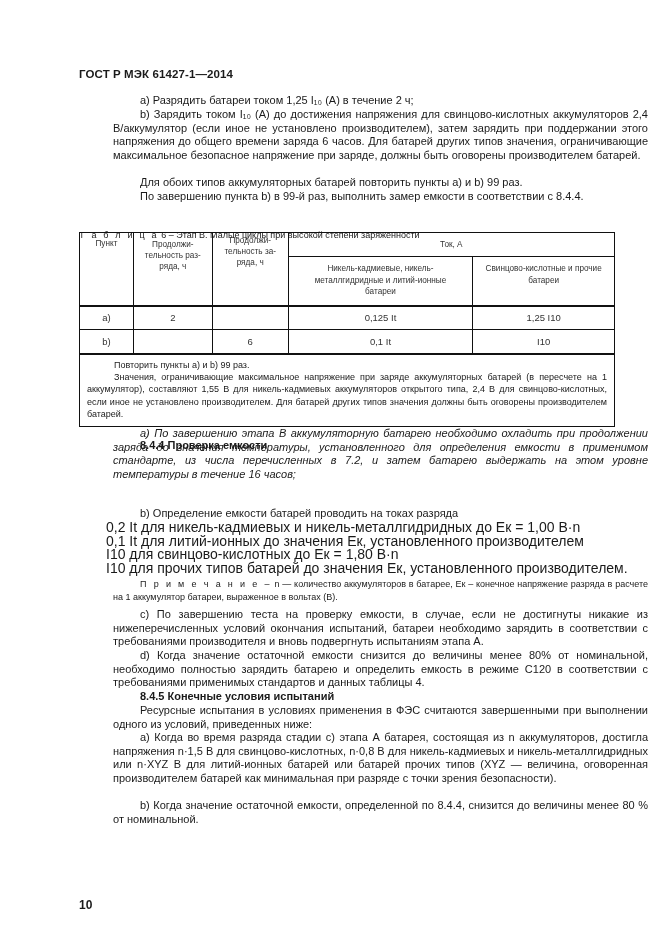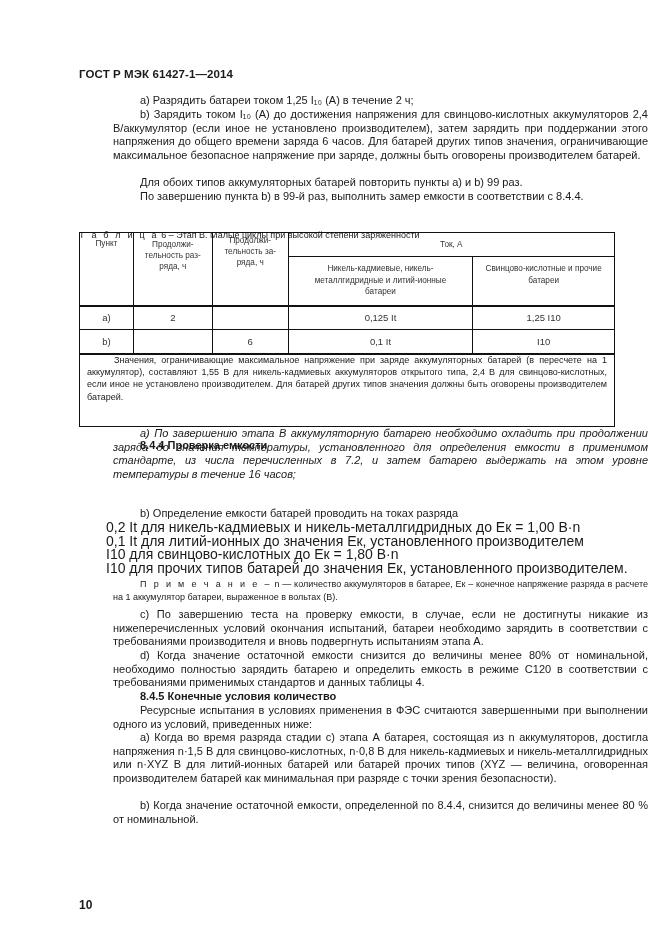--- a/index.html
+++ b/index.html
@@ -66,35 +66,36 @@
     <td class="thick-b" style="vertical-align:middle;">b)</td>
     <td class="thick-b" style="vertical-align:middle;"></td>
     <td class="thick-b" style="vertical-align:middle;">6</td>
     <td class="thick-b" style="vertical-align:middle;">0,1 It</td>
     <td class="thick-b" style="vertical-align:middle;">I10</td>
   </tr>
 </tbody>
   </table>
 
 <div class="note">
+  <p style="text-indent:27px;margin-top:5px;">Повторить пункты а) и b) 99 раз.</p>
   <p style="text-indent:27px;">Значения, ограничивающие максимальное напряжение при заряде аккумуляторных батарей (в пересчете на 1 аккумулятор), составляют 1,55 В для никель-кадмиевых аккумуляторов открытого типа, 2,4 В для свинцово-кислотных, если иное не установлено производителем. Для батарей других типов значения должны быть оговорены производителем батарей.</p>
 </div>
 
 <div class="para ind sect" style="top:439px;">8.4.4 Проверка емкости</div>
 <div class="para ind" style="top:427px;font-style:italic;">а) По завершению этапа В аккумуляторную батарею необходимо охладить при продолжении заряда до значения температуры, установленного для определения емкости в применимом стандарте, из числа перечисленных в 7.2, и затем батарею выдержать на этом уровне температуры в течение 16 часов;</div>
 <div class="para ind" style="top:507px;">b) Определение емкости батарей проводить на токах разряда</div>
 <div class="line" style="left:106px;top:521px;">0,2 It для никель-кадмиевых и никель-металлгидридных до Eк = 1,00 В·n</div>
 <div class="line" style="left:106px;top:535px;">0,1 It для литий-ионных до значения Eк, установленного производителем</div>
 <div class="line" style="left:106px;top:548px;">I10 для свинцово-кислотных до Eк = 1,80 В·n</div>
 <div class="line" style="left:106px;top:562px;">I10 для прочих типов батарей до значения Eк, установленного производителем.</div>
 <div class="para ind small" style="top:578px;">
   <span class="spaced">П р и м е ч а н и е –</span>
   <span>n — количество аккумуляторов в батарее, Eк – конечное напряжение разряда в расчете на 1 аккумулятор батареи, выраженное в вольтах (В).</span>
 </div>
 <div class="para ind" style="top:608px;">c) По завершению теста на проверку емкости, в случае, если не достигнуты никакие из нижеперечисленных условий окончания испытаний, батареи необходимо зарядить в соответствии с требованиями производителя и вновь подвергнуть испытаниям этапа А.</div>
 <div class="para ind" style="top:649px;">d) Когда значение остаточной емкости снизится до величины менее 80% от номинальной, необходимо полностью зарядить батарею и определить емкость в режиме C120 в соответствии с требованиями применимых стандартов и данных таблицы 4.</div>
 
-<div class="para ind sect" style="top:690px;">8.4.5 Конечные условия количество</div>
+<div class="para ind sect" style="top:690px;">8.4.5 Конечные условия испытаний</div>
 <div class="para ind" style="top:704px;">Ресурсные испытания в условиях применения в ФЭС считаются завершенными при выполнении одного из условий, приведенных ниже:</div>
 <div class="para ind" style="top:731px;">а) Когда во время разряда стадии с) этапа А батарея, состоящая из n аккумуляторов, достигла напряжения n·1,5 В для свинцово-кислотных, n·0,8 В для никель-кадмиевых и никель-металлгидридных или n·XYZ В для литий-ионных батарей или батарей прочих типов (XYZ — величина, оговоренная производителем батарей как минимальная при разряде с точки зрения безопасности).</div>
 <div class="para ind" style="top:799px;">b) Когда значение остаточной емкости, определенной по 8.4.4, снизится до величины менее 80 % от номинальной.</div>
 
 <div class="abs pgnum">10</div>
 
 </body></html>

